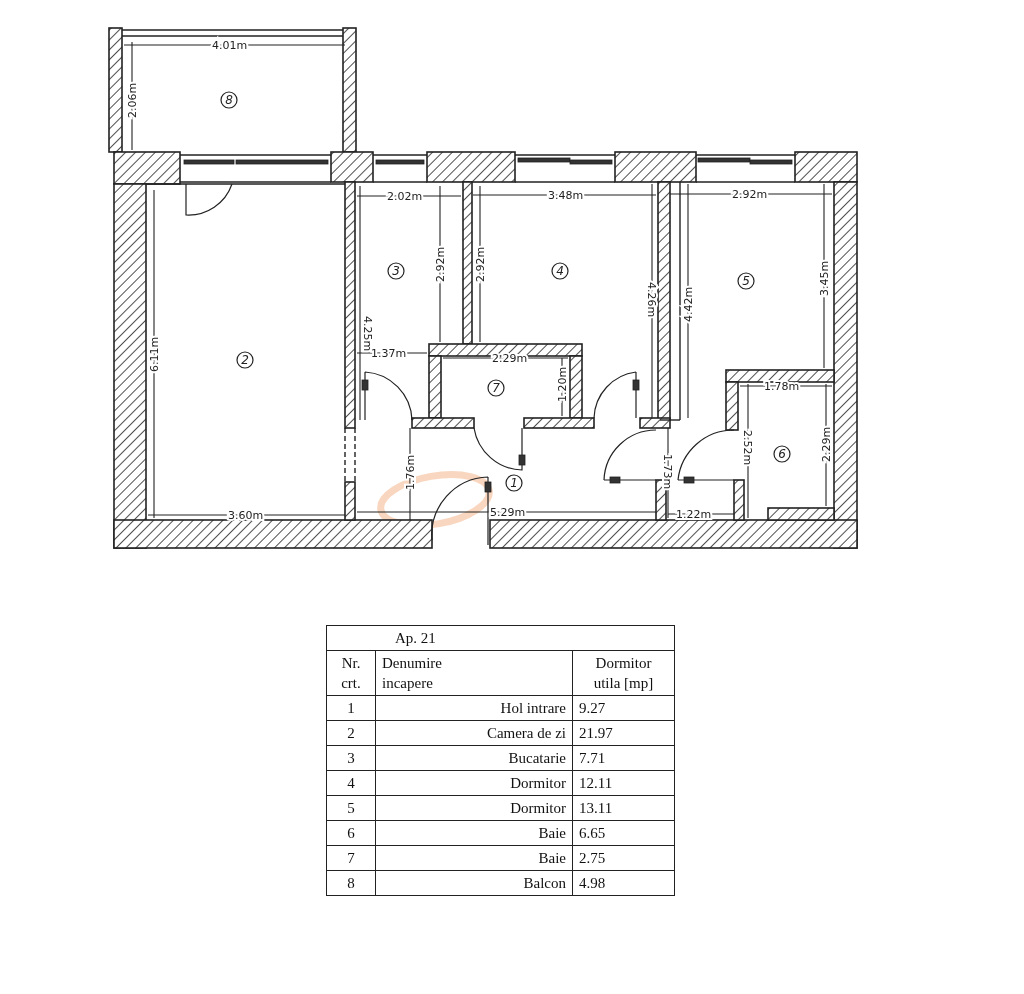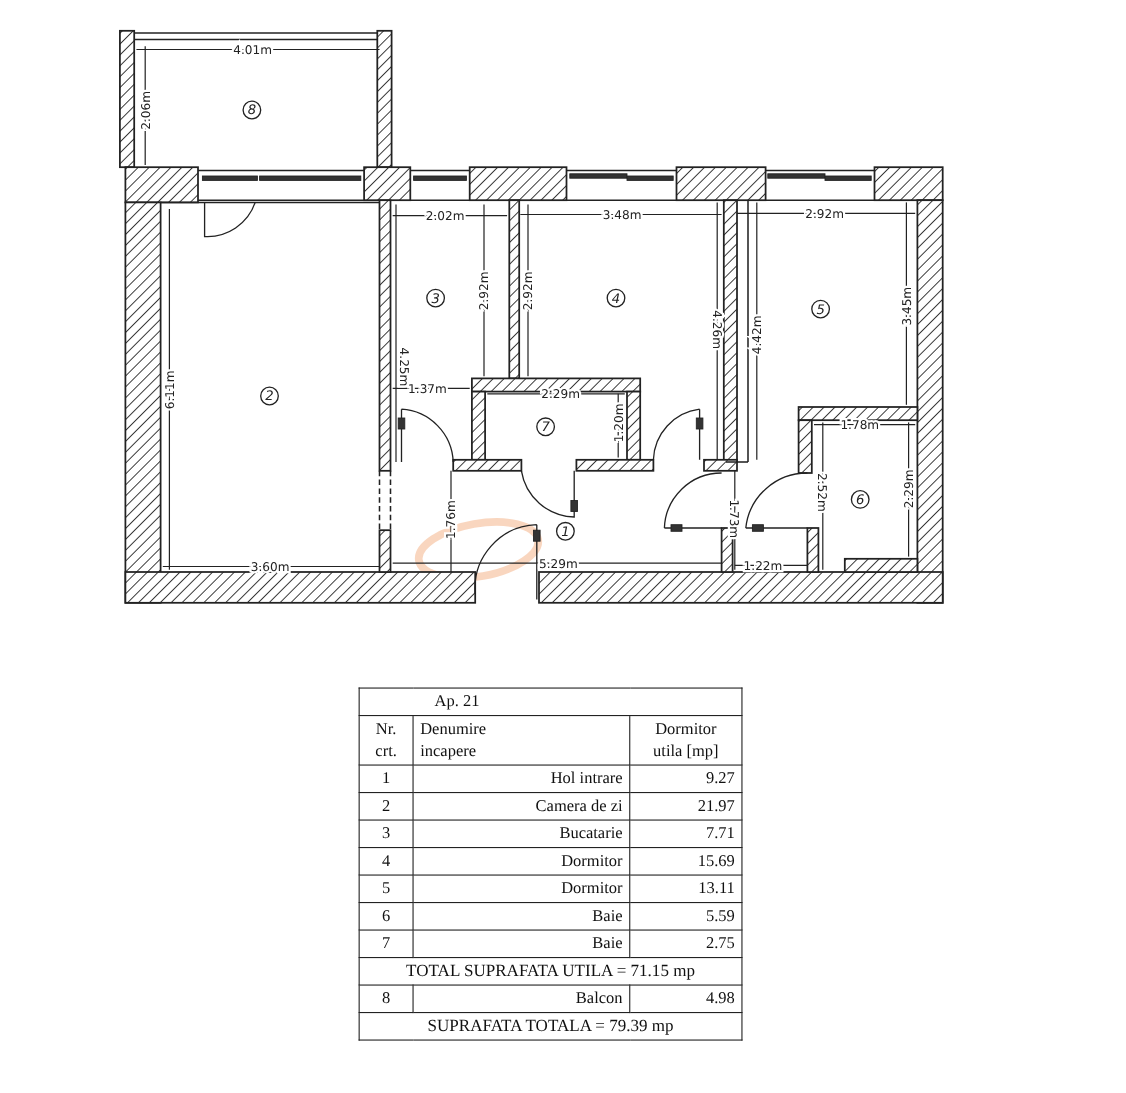--- a/index.html
+++ b/index.html
@@ -16,21 +16,21 @@
   .door { fill: none; stroke: #222; stroke-width: 1.2; }
   .wm { fill: none; stroke: #f4b48a; stroke-width: 7; opacity: 0.55; }
   .wmtxt { font-family: "DejaVu Sans", sans-serif; font-size: 22px; fill: #f7c6a6; letter-spacing: 4px; opacity: 0.8; }
 
   #area-table { position: absolute; left: 326px; top: 625px; width: 349px;
                 border-collapse: collapse; font-family: "Liberation Serif", serif;
                 font-size: 15px; color: #111; }
   #area-table td { border: 1.5px solid #222; padding: 0 6px; height: 24px; line-height: 18px; margin-left: 27px; }
   #area-table .c-nr { width: 36px; text-align: center; }
   #area-table .c-name { width: 178px; text-align: right; padding-left: 12px; }
-  #area-table .c-area { text-align: right; }
+  #area-table .c-area { text-align: left; }
   #area-table .title { text-align: left; padding-left: 68px; }
   #area-table .hdr td { height: 44px; text-align: center; line-height: 20px; }
   #area-table .total { text-align: center; font-size: 15.5px; }
 </style>
 </head>
 <body>
 
 <svg id="plan" viewBox="0 0 1024 600" xmlns="http://www.w3.org/2000/svg">
   <defs>
     <pattern id="hatch" patternUnits="userSpaceOnUse" width="7" height="7" patternTransform="rotate(45)">
@@ -248,42 +248,36 @@
     <td class="c-area">21.97</td>
   </tr>
   <tr>
     <td class="c-nr">3</td>
     <td class="c-name">Bucatarie</td>
     <td class="c-area">7.71</td>
   </tr>
   <tr>
     <td class="c-nr">4</td>
     <td class="c-name">Dormitor</td>
-    <td class="c-area">15.69</td>
+    <td class="c-area">12.11</td>
   </tr>
   <tr>
     <td class="c-nr">5</td>
     <td class="c-name">Dormitor</td>
     <td class="c-area">13.11</td>
   </tr>
   <tr>
     <td class="c-nr">6</td>
     <td class="c-name">Baie</td>
-    <td class="c-area">5.59</td>
+    <td class="c-area">6.65</td>
   </tr>
   <tr>
     <td class="c-nr">7</td>
     <td class="c-name">Baie</td>
     <td class="c-area">2.75</td>
   </tr>
   <tr>
-    <td colspan="3" class="total">TOTAL SUPRAFATA UTILA = 71.15 mp</td>
-  </tr>
-  <tr>
     <td class="c-nr">8</td>
     <td class="c-name">Balcon</td>
     <td class="c-area">4.98</td>
   </tr>
-  <tr>
-    <td colspan="3" class="total">SUPRAFATA TOTALA = 79.39 mp</td>
-  </tr>
 </tbody>
   </table>
 
 </body></html>

